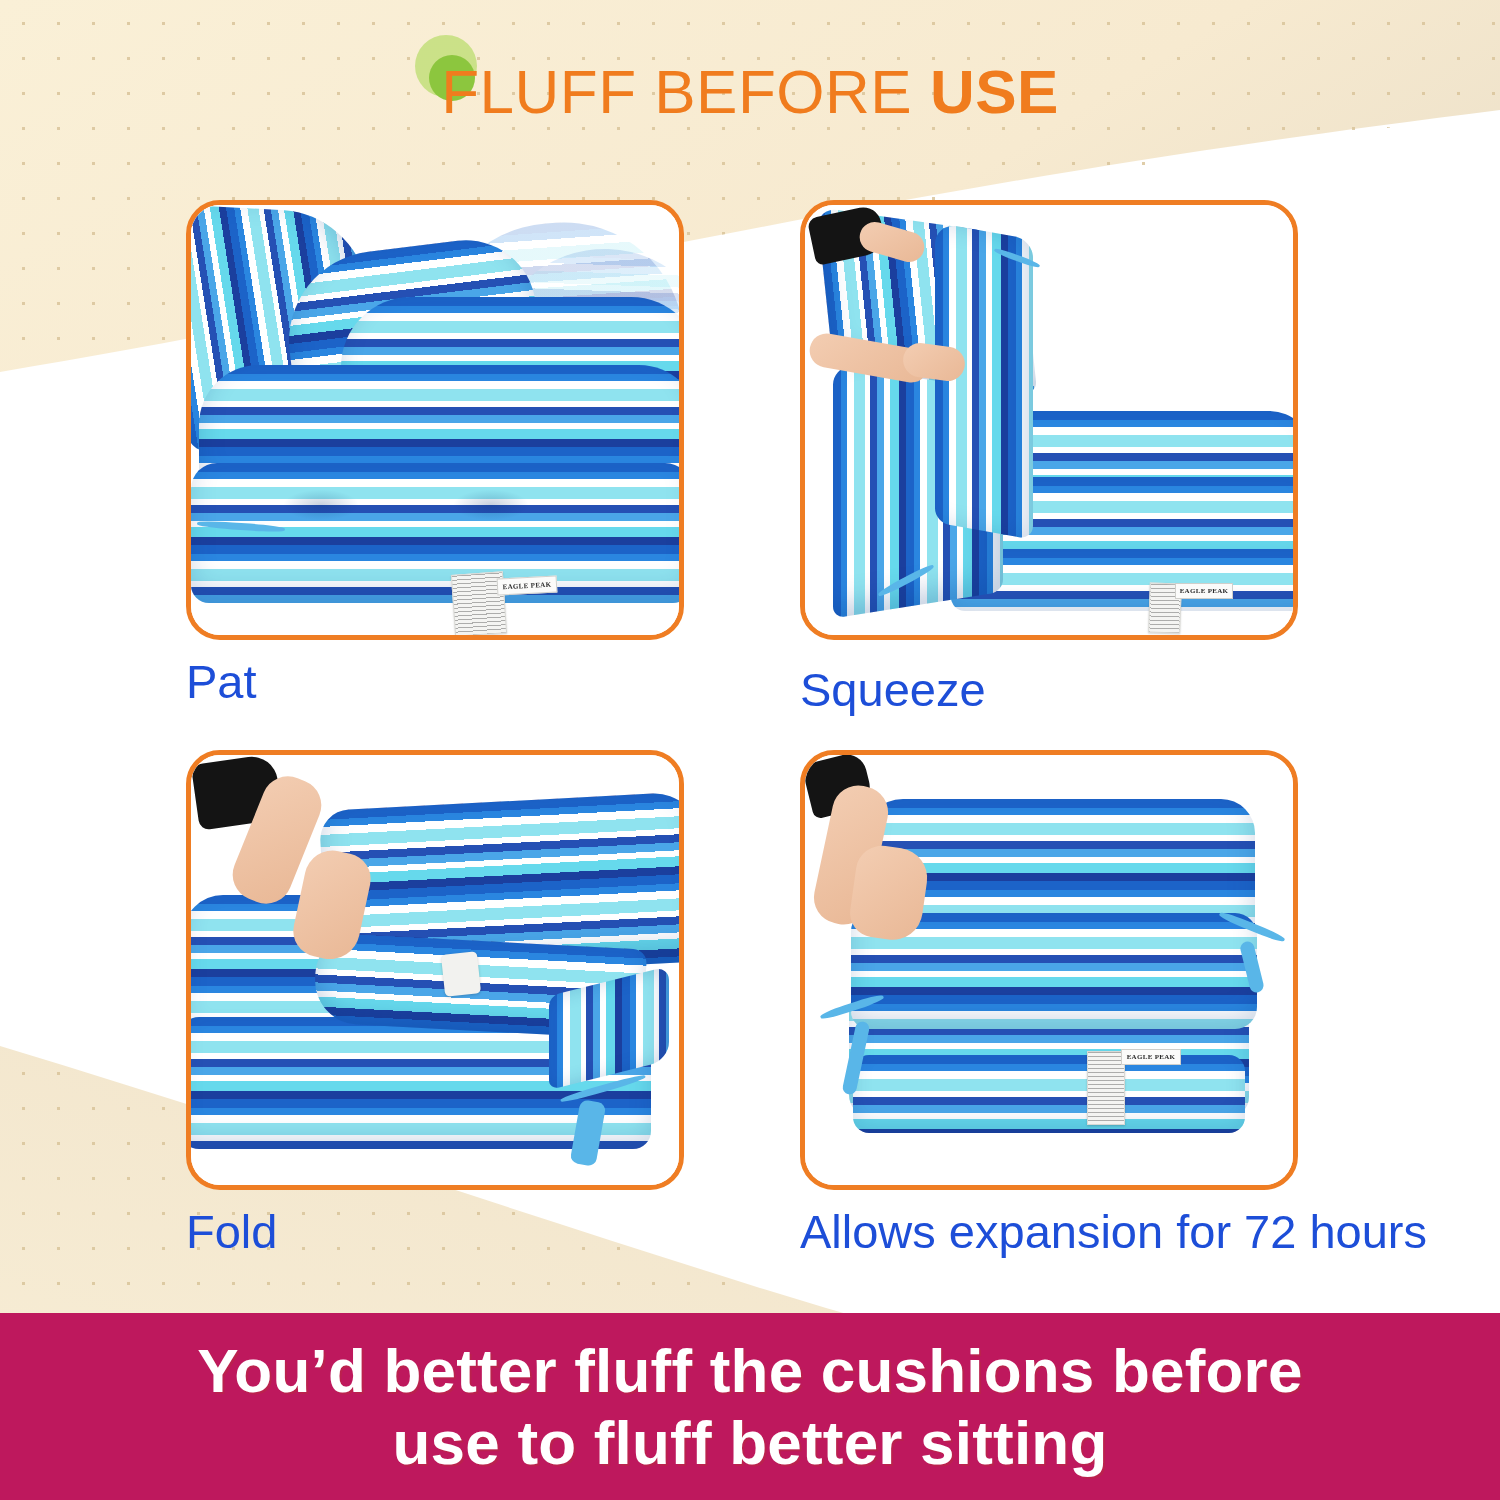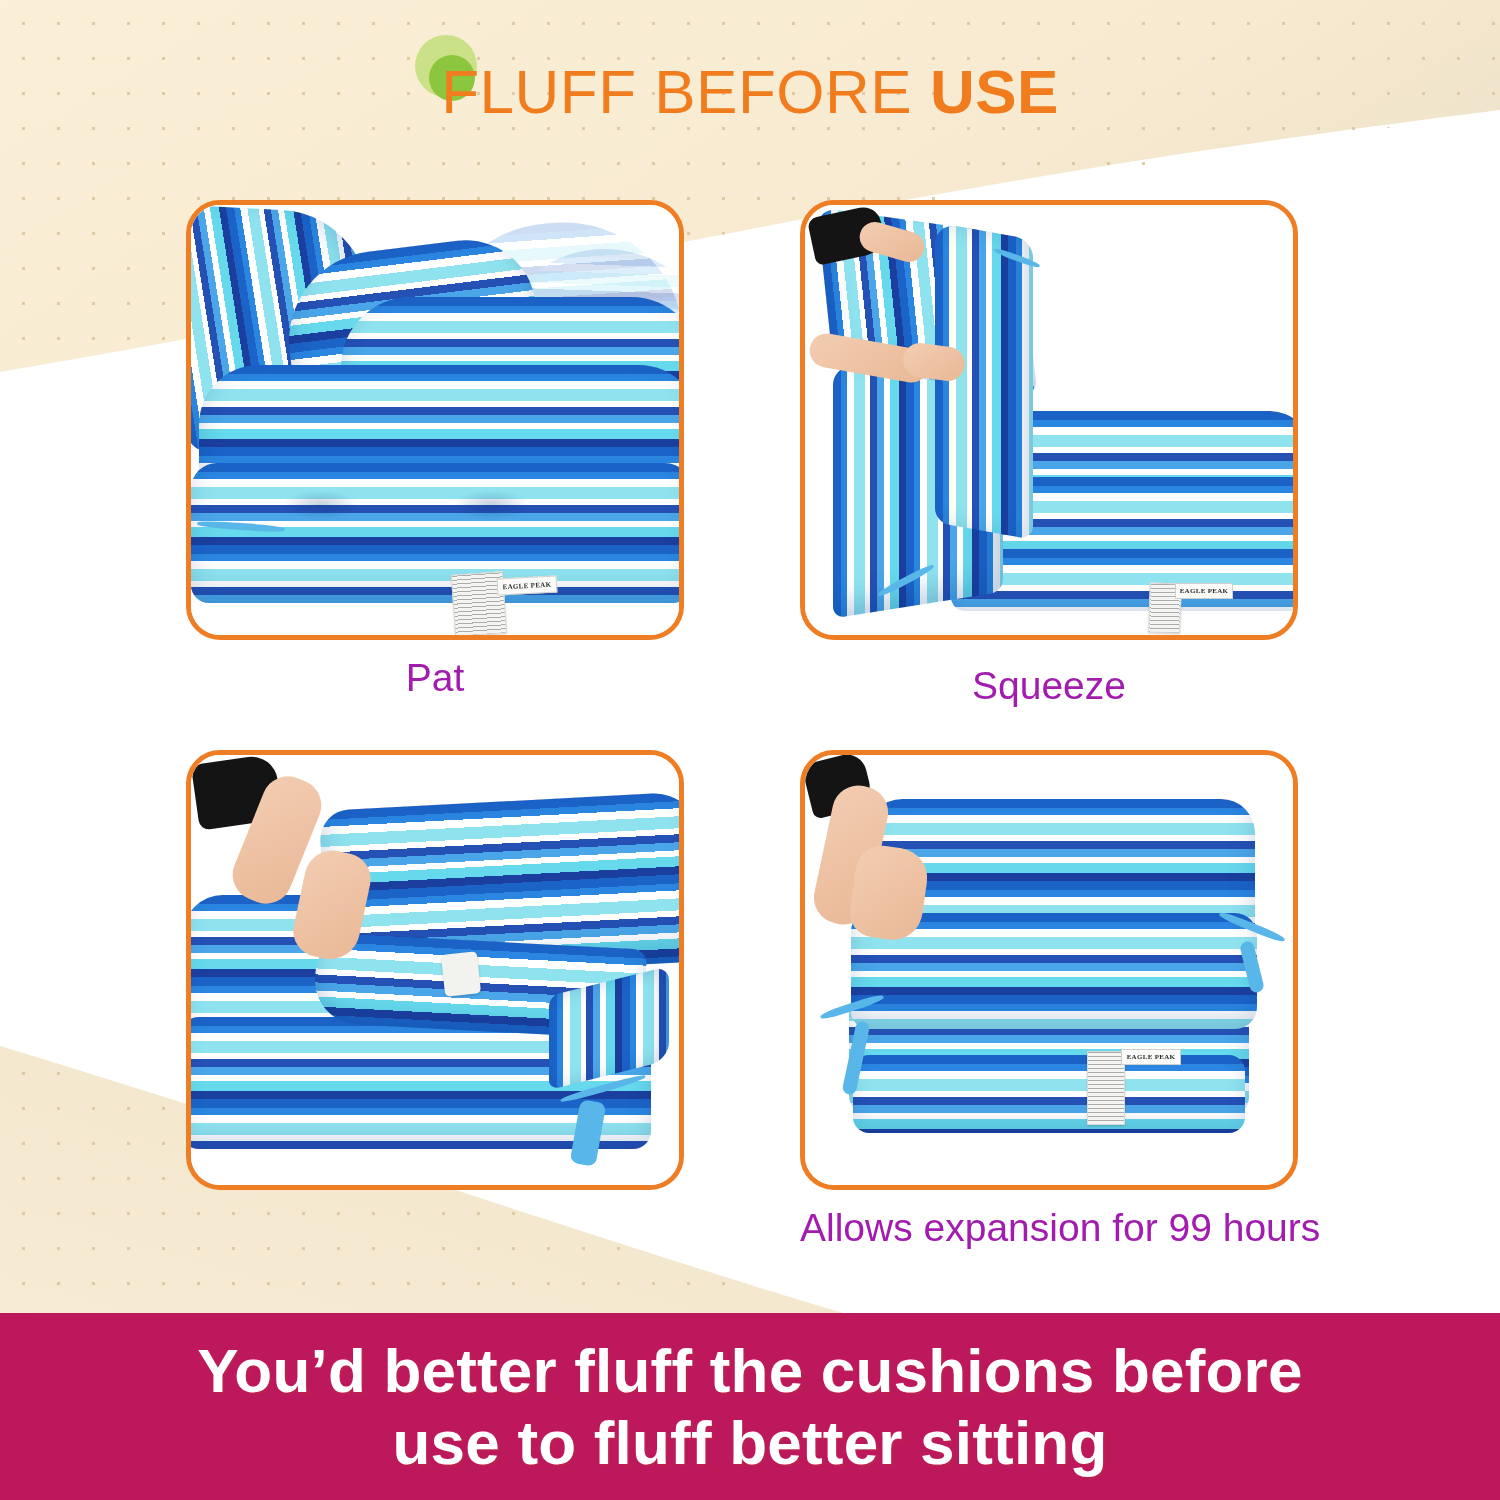--- a/index.html
+++ b/index.html
@@ -51,22 +51,22 @@
     overflow:hidden;
     box-sizing:border-box;
     z-index:5;
   }
   .p1{left:186px;top:200px;width:498px;height:440px;}
   .p2{left:800px;top:200px;width:498px;height:440px;}
   .p3{left:186px;top:750px;width:498px;height:440px;}
   .p4{left:800px;top:750px;width:498px;height:440px;}
 
   .caption{
-    position:absolute;text-align:center;
-    color:#a21caf;font-size:39px;line-height:1;
+    position:absolute;
+    color:#1d4ed8;font-size:47px;line-height:1;
     z-index:6;white-space:nowrap;
   }
   .c1{left:186px;top:658px;width:498px;}
   .c2{left:800px;top:658px;width:498px;margin-top:8px;}
   .c3{left:186px;top:1208px;width:498px;}
   .c4{left:800px;top:1208px;width:498px;}
 
   
   .banner{
     position:absolute;left:0;top:1313px;width:1500px;height:187px;
@@ -249,20 +249,21 @@
       <div style="position:absolute;left:252px;top:198px;width:36px;height:42px;background:#f2f2ef;border-radius:5px;transform:rotate(-6deg);box-shadow:0 1px 3px rgba(0,0,0,.2);"></div>
 
       <div class="sleeve" style="position:absolute;left:4px;top:4px;width:84px;height:66px;border-radius:12px 26px 30px 10px;transform:rotate(-8deg);"></div>
       <div class="skin" style="position:absolute;left:56px;top:20px;width:60px;height:130px;border-radius:26px;transform:rotate(22deg);"></div>
       <div class="skin" style="position:absolute;left:108px;top:96px;width:66px;height:108px;border-radius:28px 26px 30px 26px;transform:rotate(12deg);"></div>
 
       <div class="tie" style="position:absolute;left:368px;top:330px;width:88px;height:7px;transform:rotate(-16deg);"></div>
       <div class="tie" style="position:absolute;left:384px;top:346px;width:26px;height:64px;border-radius:8px;transform:rotate(10deg);"></div>
     </div>
   </div>
+  <div class="caption c3">Fold</div>
 
   <div class="panel p4">
     <div class="photo">
 
       <div class="cush strip-h" style="left:44px;top:230px;width:400px;height:132px;border-radius:26px 22px 20px 22px;box-shadow:inset 0 -14px 26px rgba(0,55,125,.2);"></div>
       <div class="cush strip-h" style="left:48px;top:300px;width:392px;height:78px;border-radius:16px;box-shadow:inset 0 -10px 20px rgba(0,55,125,.16);"></div>
 
       <div class="cush strip-h" style="left:58px;top:44px;width:392px;height:150px;border-radius:40px 34px 16px 16px;box-shadow:inset 0 -16px 28px rgba(0,55,125,.22);"></div>
       <div class="cush strip-h" style="left:46px;top:158px;width:406px;height:116px;border-radius:18px 22px 22px 18px;box-shadow:inset 0 -12px 24px rgba(0,55,125,.2);"></div>
 
@@ -274,21 +275,21 @@
       <div class="tie" style="position:absolute;left:440px;top:186px;width:14px;height:52px;border-radius:8px;transform:rotate(-14deg);"></div>
       <div class="tie" style="position:absolute;left:14px;top:248px;width:66px;height:8px;transform:rotate(-18deg);"></div>
       <div class="tie" style="position:absolute;left:44px;top:266px;width:14px;height:74px;border-radius:8px;transform:rotate(12deg);"></div>
 
       <div class="tag" style="position:absolute;left:282px;top:296px;width:36px;height:72px;">
         <div class="tag-lines"></div>
       </div>
       <div class="brandtag" style="position:absolute;left:316px;top:294px;width:58px;height:14px;">EAGLE PEAK</div>
     </div>
   </div>
-  <div class="caption c4">Allows expansion for 99 hours</div>
+  <div class="caption c4">Allows expansion for 72 hours</div>
 
   <div class="banner">
     <div class="banner-text">
       <div>You’d better fluff the cushions before</div>
       <div>use to fluff better sitting</div>
     </div>
   </div>
 
 </div>
 

